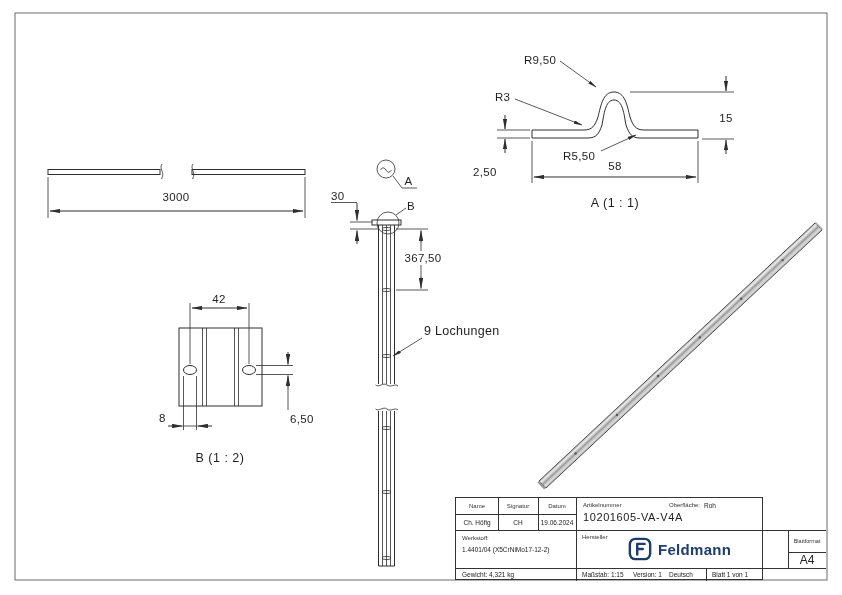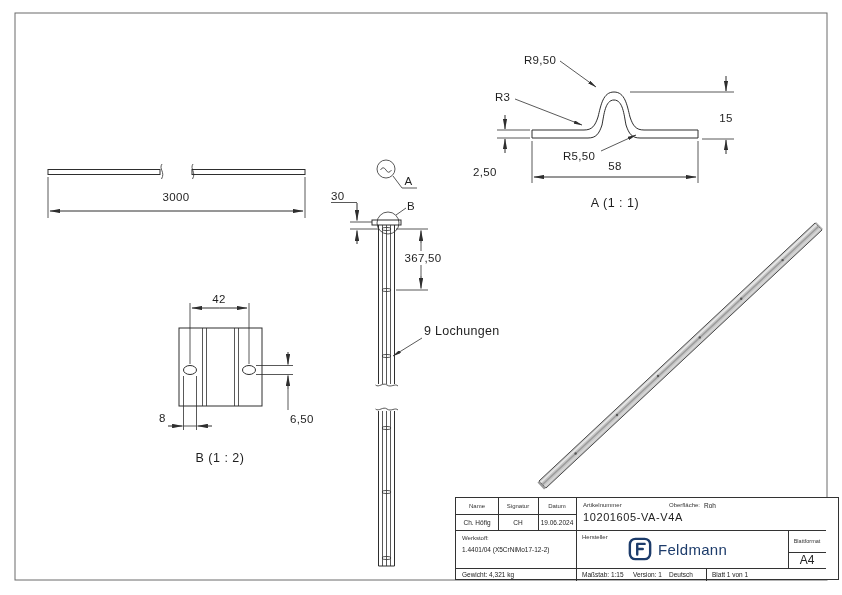--- a/index.html
+++ b/index.html
@@ -6,31 +6,31 @@
   .page{position:relative;width:842px;height:595px;background:#ffffff;overflow:hidden;
         font-family:"Liberation Sans",sans-serif;}
   svg text{font-family:"Liberation Sans",sans-serif;fill:#1f1f1f;}
   .ln{stroke:#2e2e2e;stroke-width:1;fill:none;}
   .thin{stroke:#2e2e2e;stroke-width:0.8;fill:none;}
   .dim{font-size:11.5px;letter-spacing:0.3px;}
   .vlabel{font-size:12.5px;letter-spacing:0.5px;}
   .note{font-size:12.5px;letter-spacing:0.3px;}
 
   
-  .tblock{position:absolute;left:455px;top:497px;width:384px;height:83px;
+  .tblock{position:absolute;left:455px;top:497px;width:308px;height:83px;
           border:1px solid #333;box-sizing:border-box;background:#fff;color:#222;padding-left:40px;}
   .tb-line-h{position:absolute;height:1px;background:#333;}
   .tb-line-v{position:absolute;width:1px;background:#333;}
   .tb-label{position:absolute;font-size:6px;color:#333;white-space:nowrap;}
   .tb-value{position:absolute;font-size:6.5px;color:#222;white-space:nowrap;}
   .tb-center{display:flex;align-items:center;justify-content:center;}
   .article-number{position:absolute;font-size:11px;letter-spacing:0.6px;color:#222;white-space:nowrap;}
   .a4{position:absolute;font-size:12px;color:#222;}
   .brand-wrap{position:absolute;display:flex;align-items:center;gap:6px;}
-  .brand-text{font-size:15px;font-weight:400;letter-spacing:0.3px;color:#1d3c6b;white-space:nowrap;}
+  .brand-text{font-size:15px;font-weight:700;letter-spacing:0.3px;color:#1d3c6b;white-space:nowrap;}
 </style>
 </head>
 <body>
 
 <div class="page">
 
   <svg width="842" height="595" viewBox="0 0 842 595" style="position:absolute;left:0;top:0;">
     <defs>
       <marker id="arr" viewBox="0 0 10 4" refX="9.5" refY="2" markerWidth="11" markerHeight="4.4" orient="auto">
         <path d="M0,0 L10,2 L0,4 Z" fill="#2e2e2e"></path>

